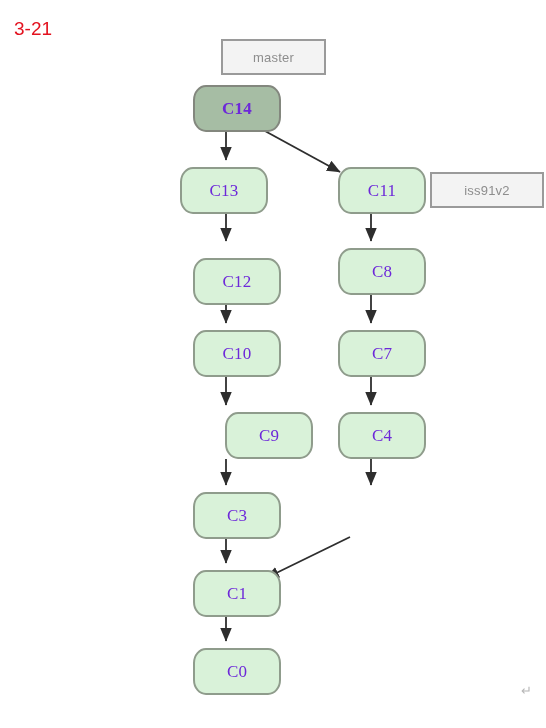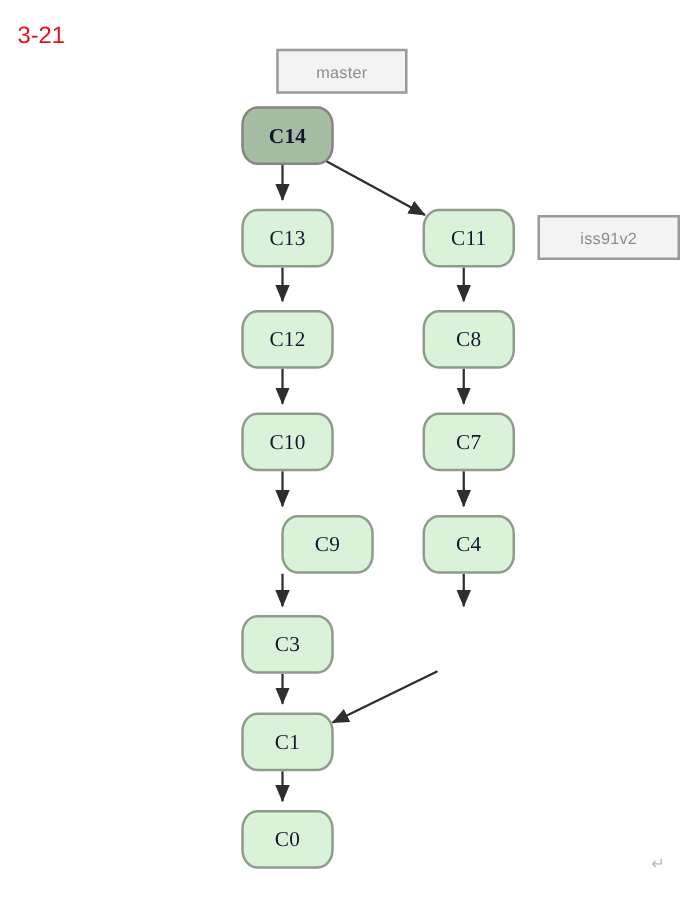--- a/index.html
+++ b/index.html
@@ -29,32 +29,32 @@
     font-size: 19px;
     font-family: "Liberation Sans", sans-serif;
     color: #e3121f;
     letter-spacing: 0px;
     white-space: nowrap;
   }
 
   
   .commit {
     position: absolute;
-    width: 74px;
+    width: 88px;
     height: 47px;
     box-sizing: border-box;
     border: 2.5px solid #8f9c8c;
     border-radius: 13px / 15px;
     background: #d9f2d9;
     display: flex;
     align-items: center;
     justify-content: center;
     font-family: "Liberation Serif", serif;
     font-size: 17px;
-    color: #0f172a;
+    color: #6d28d9;
     letter-spacing: 0.2px;
   }
   .commit.head {
     background: #a6bda4;
     border-color: #83877e;
     font-weight: bold;
   }
 
   
   .ref-label {
@@ -116,27 +116,27 @@
   <div class="ref-label" style="left:175px; top:39px; width:105px;margin-left:46px;">
     <span>master</span>
   </div>
   <div class="ref-label" style="left:430px; top:172px; width:114px;">
     <span>iss91v2</span>
   </div>
 
   <div class="commit head" style="left:193px; top:85px;">
       <span>C14</span>
     </div>
-  <div class="commit" style="left:193px; top:167px;">
+  <div class="commit" style="left:180px; top:167px;">
       <span>C13</span>
     </div>
   <div class="commit" style="left:338px; top:167px;">
       <span>C11</span>
     </div>
-  <div class="commit" style="left:193px; top:248px;">
+  <div class="commit" style="left:193px; top:258px;">
       <span>C12</span>
     </div>
   <div class="commit" style="left:338px; top:248px;">
       <span>C8</span>
     </div>
   <div class="commit" style="left:193px; top:330px;">
       <span>C10</span>
     </div>
   <div class="commit" style="left:338px; top:330px;">
       <span>C7</span>

